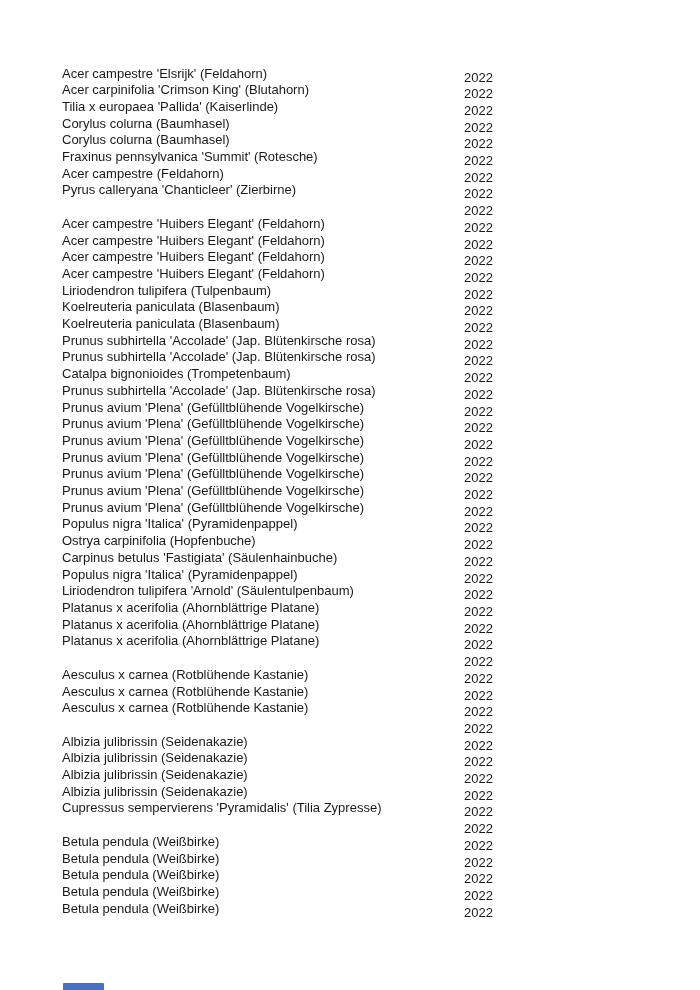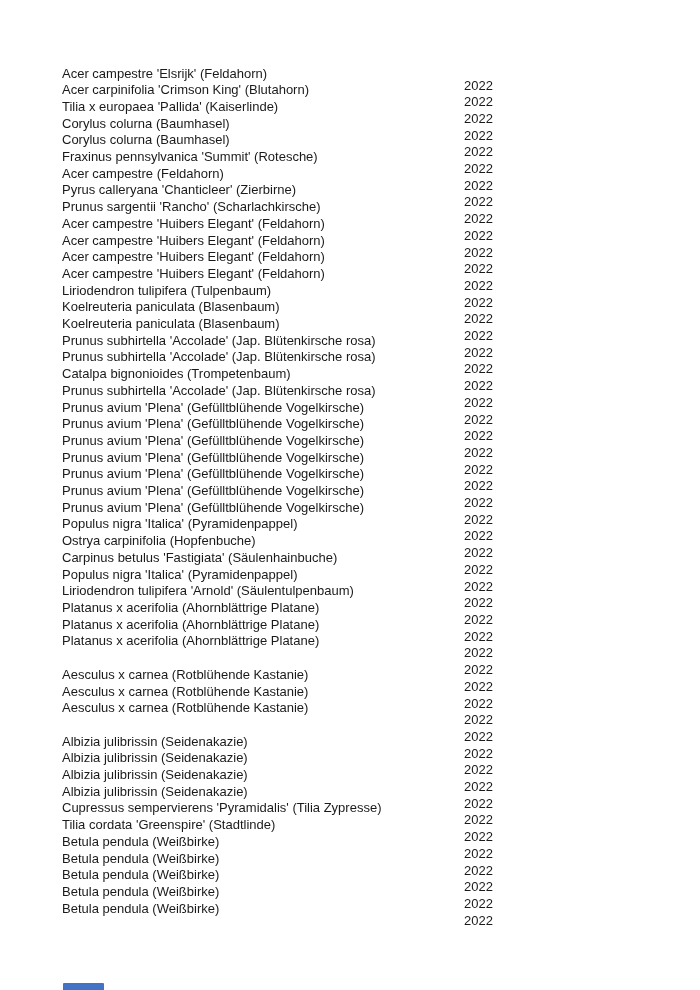--- a/index.html
+++ b/index.html
@@ -28,21 +28,21 @@
     font-size: 13px;
     color: #1a1a1a;
     white-space: nowrap;
   }
   .row .name {
     display: inline-block;
   }
   .row .year {
     position: absolute;
     left: 402px;
-    top: 12px;
+    top: 4px;
   }
   .bottom-cut {
     position: absolute;
     left: 63px;
     top: 983px;
     width: 41px;
     height: 7px;
     border-radius: 1px 1px 0 0;
   }
 </style>
@@ -85,21 +85,20 @@
     <span class="name">Acer campestre (Feldahorn)</span>
     <span class="year">2022</span>
   </div>
 
   <div class="row">
     <span class="name">Pyrus calleryana 'Chanticleer' (Zierbirne)</span>
     <span class="year">2022</span>
   </div>
 
   <div class="row">
-    <span class="name">Prunus sargentii 'Rancho' (Scharlachkirsche)</span>
     <span class="year">2022</span>
   </div>
 
   <div class="row">
     <span class="name">Acer campestre 'Huibers Elegant' (Feldahorn)</span>
     <span class="year">2022</span>
   </div>
 
   <div class="row">
     <span class="name">Acer campestre 'Huibers Elegant' (Feldahorn)</span>
@@ -268,21 +267,20 @@
     <span class="name">Albizia julibrissin (Seidenakazie)</span>
     <span class="year">2022</span>
   </div>
 
   <div class="row">
     <span class="name">Cupressus sempervierens 'Pyramidalis' (Tilia Zypresse)</span>
     <span class="year">2022</span>
   </div>
 
   <div class="row">
-    <span class="name">Tilia cordata 'Greenspire' (Stadtlinde)</span>
     <span class="year">2022</span>
   </div>
 
   <div class="row">
     <span class="name">Betula pendula (Weißbirke)</span>
     <span class="year">2022</span>
   </div>
 
   <div class="row">
     <span class="name">Betula pendula (Weißbirke)</span>

